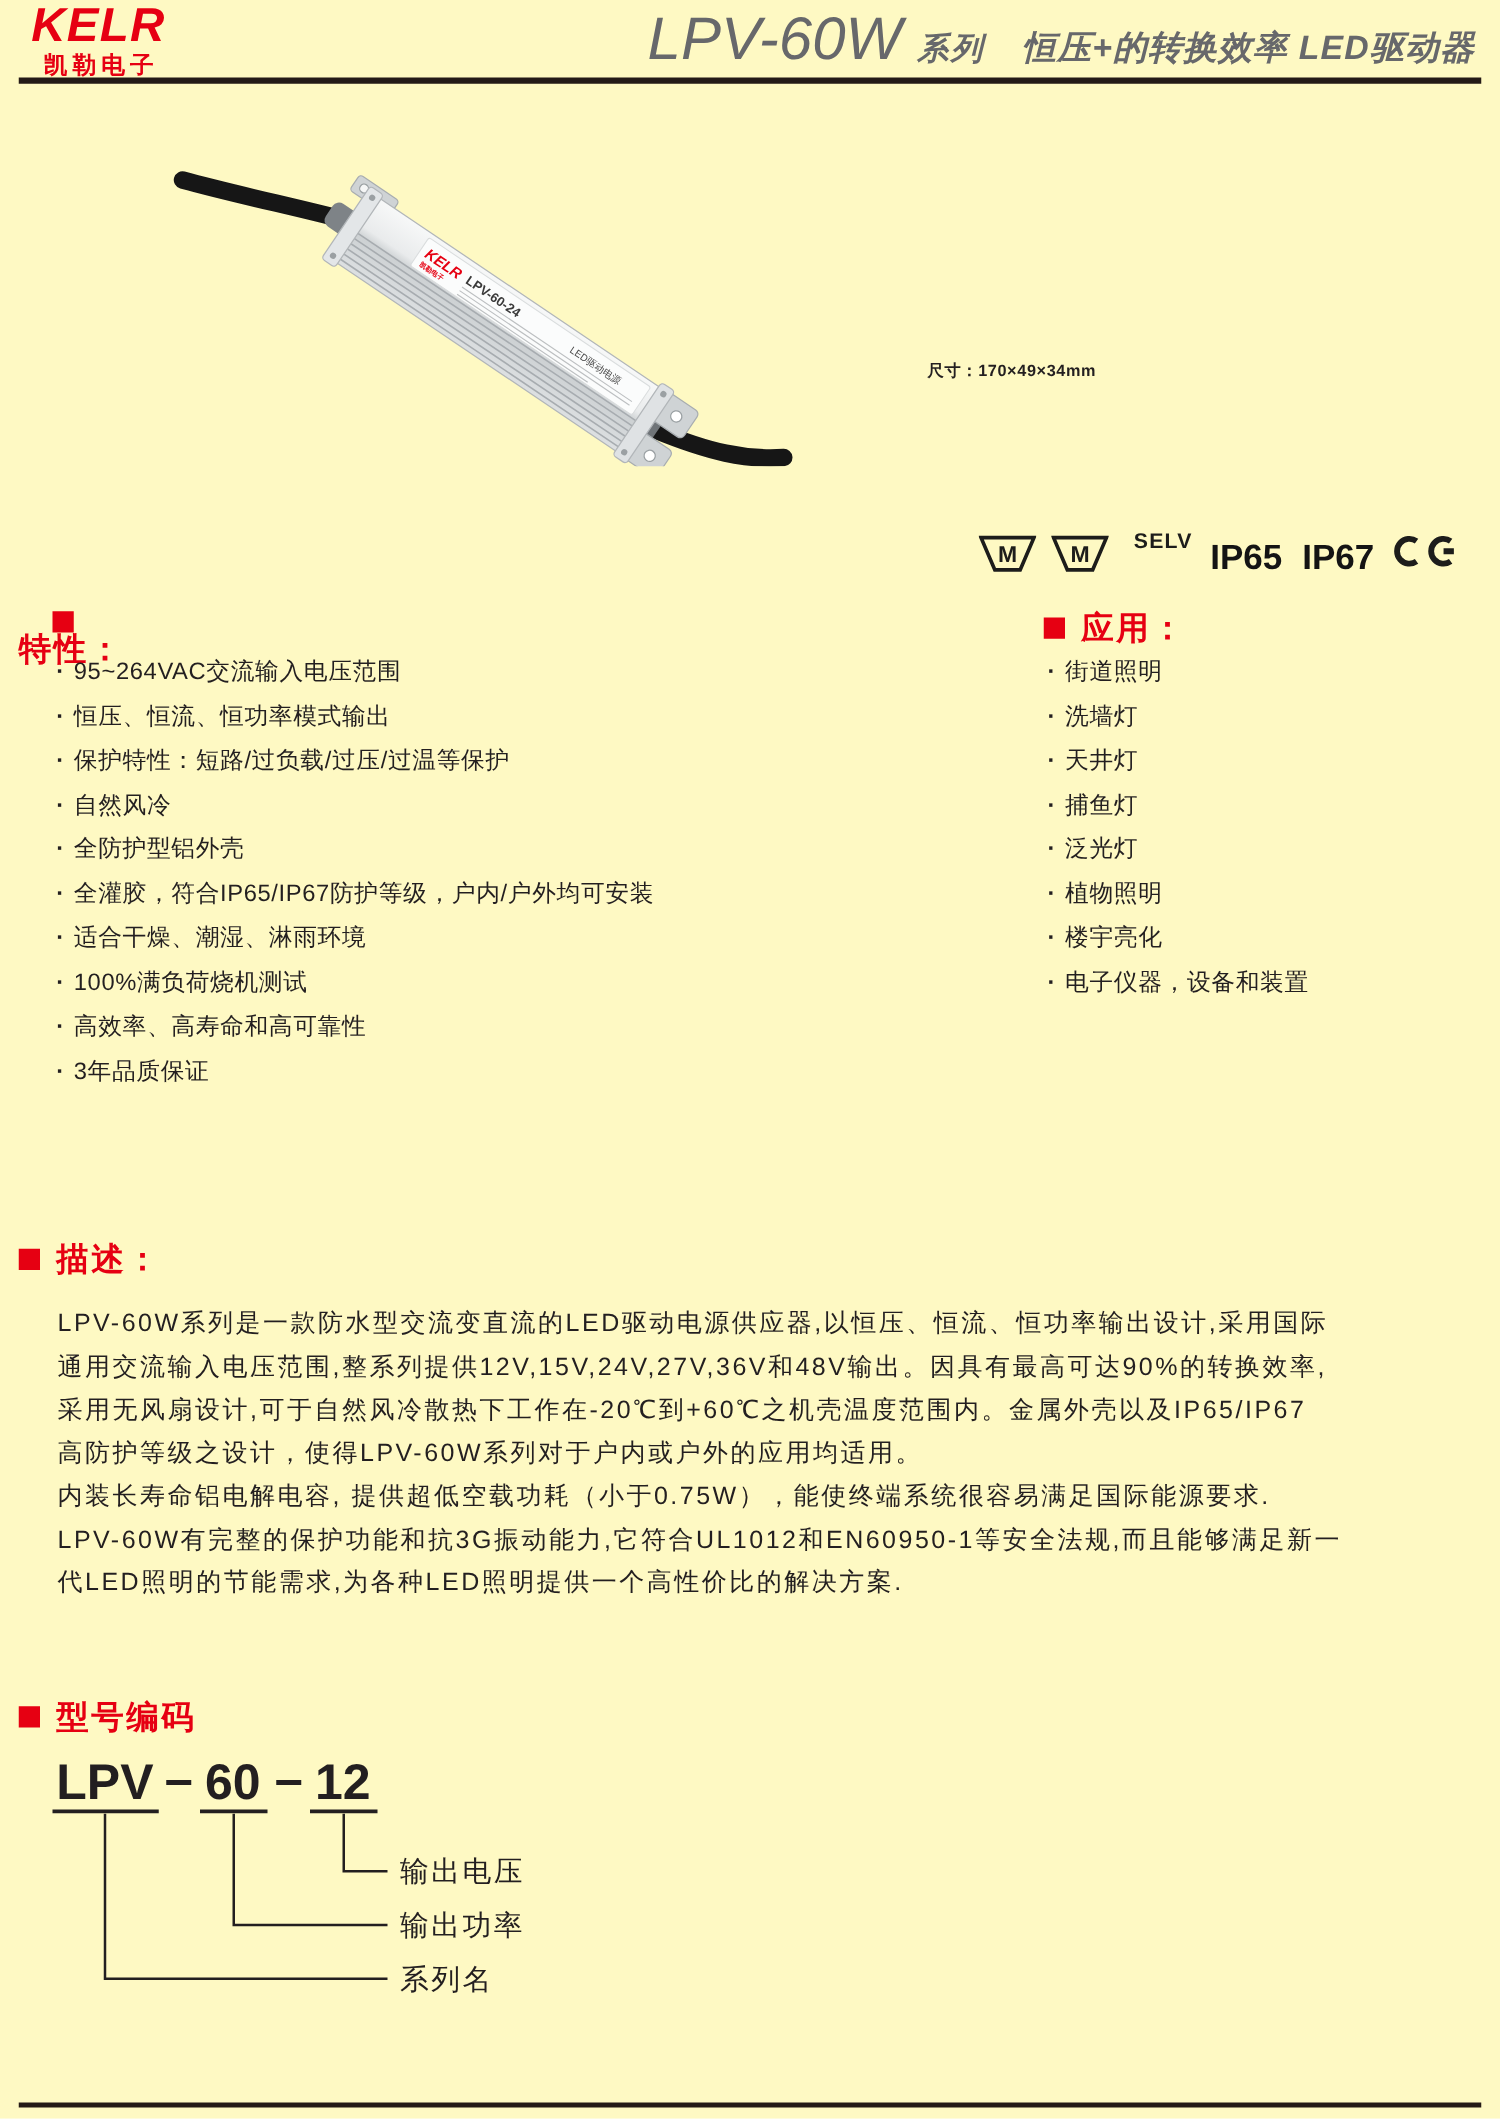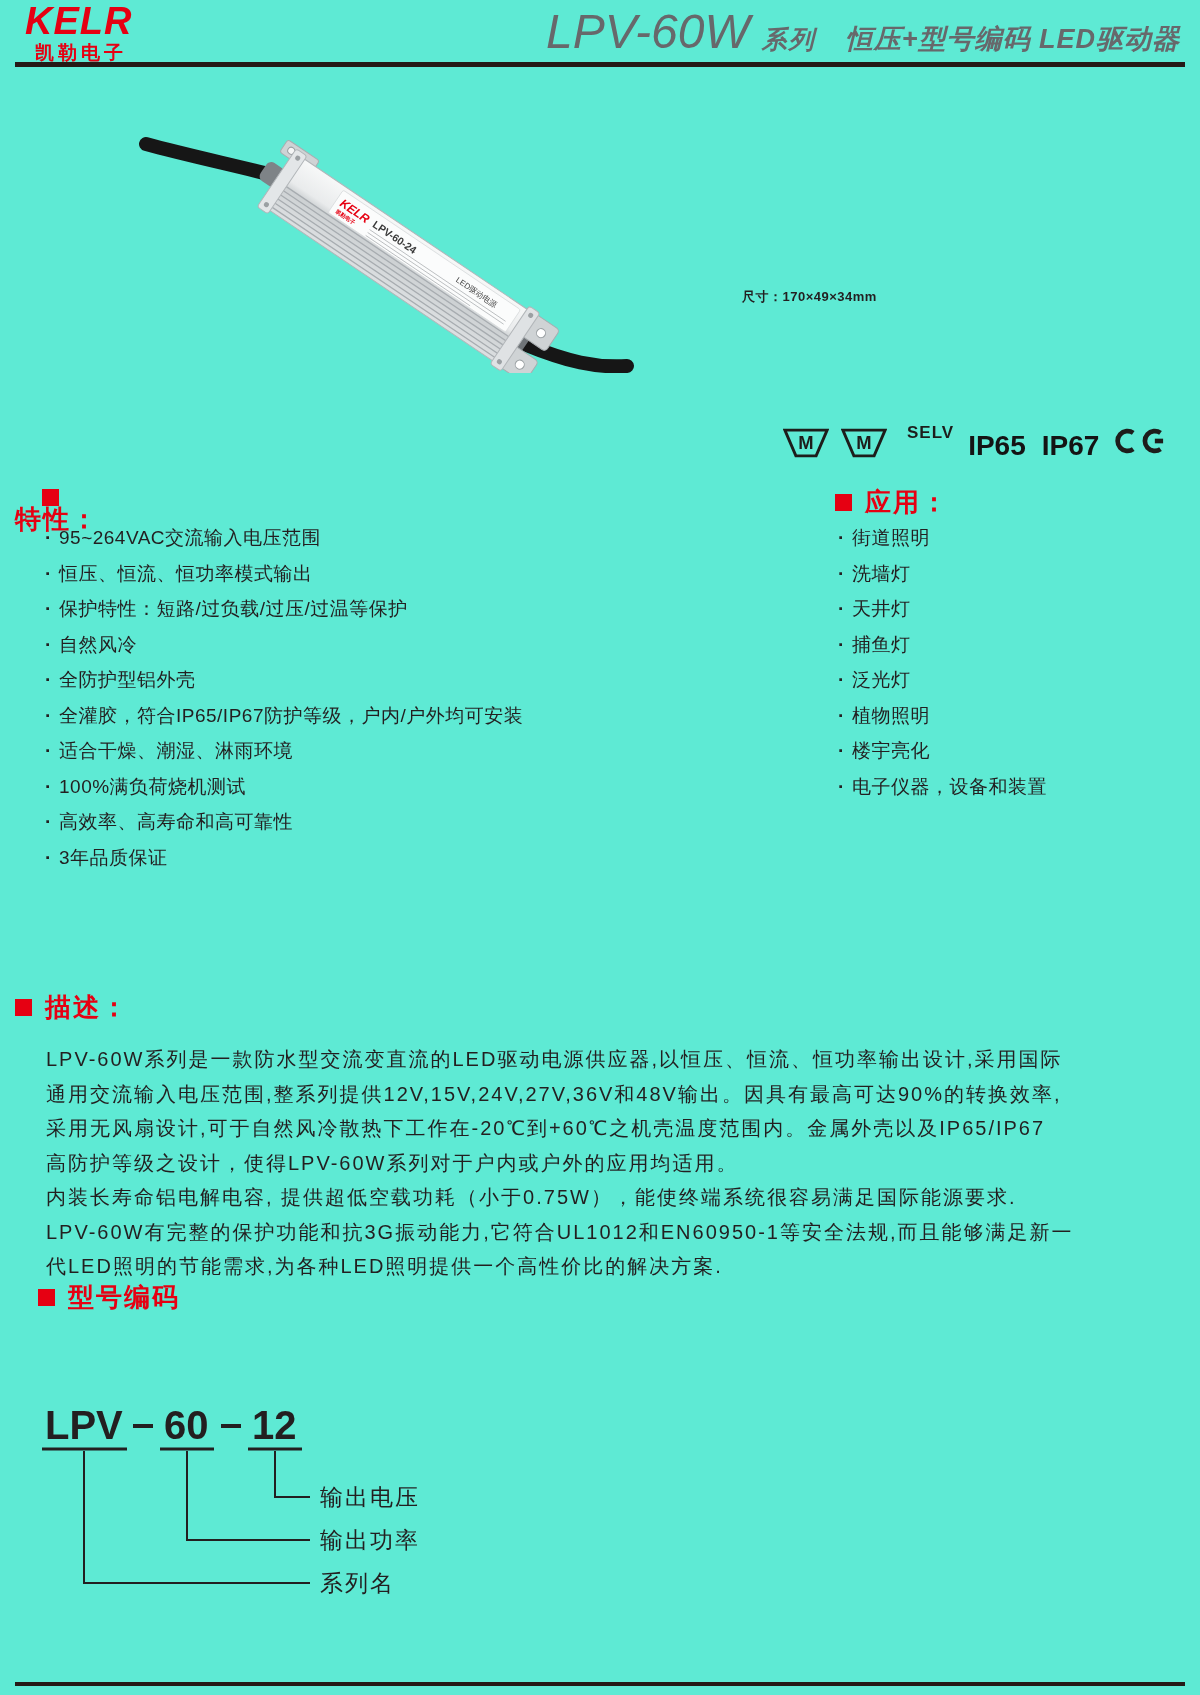--- a/index.html
+++ b/index.html
@@ -1,18 +1,18 @@
 <!DOCTYPE html>
 <html><head>
 <meta charset="utf-8">
 <style>
   html,body { margin:0; padding:0; background:#ffffff; }
   .page {
     position:relative; width:1200px; height:1695px; margin:0 auto;
-    background:#5eead4; overflow:hidden;
+    background:#fef9c3; overflow:hidden;
     font-family:"Liberation Sans", sans-serif; color:#231f20;
   }
   
   .logo { position:absolute; left:25px; top:2px; color:#e60012; line-height:1; }
   .logo-main { font-size:38px; font-weight:900; font-style:italic; letter-spacing:1px; }
   .logo-sub  { font-size:19px; font-weight:900; letter-spacing:4px; margin-top:3px; padding-left:10px; }
   .header-title {
     position:absolute; top:4px; right:20px; display:flex; align-items:baseline;
     color:#67686b; white-space:nowrap;font-style:italic;
   }
@@ -56,21 +56,21 @@
 
 <div class="page">
 
   <div class="logo">
     <div class="logo-main">KELR</div>
     <div class="logo-sub">凯勒电子</div>
   </div>
   <div class="header-title">
     <span class="series-name">LPV-60W</span>
     <span class="series-suffix">系列</span>
-    <span class="product-type">恒压+型号编码 LED驱动器</span>
+    <span class="product-type">恒压+的转换效率 LED驱动器</span>
   </div>
   <div class="rule-top"></div>
 
   <svg class="product-photo" viewBox="0 0 510 255">
     <defs>
       <linearGradient id="bodyGrad" x1="0" y1="0" x2="0" y2="1">
         <stop offset="0" stop-color="#f7f8f8"></stop>
         <stop offset="0.42" stop-color="#e9ebec"></stop>
         <stop offset="0.55" stop-color="#cdd1d3"></stop>
         <stop offset="1" stop-color="#dde0e2"></stop>
@@ -238,21 +238,21 @@
   <div class="description-text">
     <div>LPV-60W系列是一款防水型交流变直流的LED驱动电源供应器,以恒压、恒流、恒功率输出设计,采用国际</div>
     <div>通用交流输入电压范围,整系列提供12V,15V,24V,27V,36V和48V输出。因具有最高可达90%的转换效率,</div>
     <div>采用无风扇设计,可于自然风冷散热下工作在-20℃到+60℃之机壳温度范围内。金属外壳以及IP65/IP67</div>
     <div>高防护等级之设计，使得LPV-60W系列对于户内或户外的应用均适用。</div>
     <div>内装长寿命铝电解电容, 提供超低空载功耗（小于0.75W），能使终端系统很容易满足国际能源要求.</div>
     <div>LPV-60W有完整的保护功能和抗3G振动能力,它符合UL1012和EN60950-1等安全法规,而且能够满足新一</div>
     <div>代LED照明的节能需求,为各种LED照明提供一个高性价比的解决方案.</div>
   </div>
 
-  <div class="section-heading" style="left:15px; top:1284px;margin-left:23px;">
+  <div class="section-heading" style="left:15px; top:1360px;">
     <span class="heading-square"></span>
     <span class="heading-text">型号编码</span>
   </div>
   <svg class="model-svg" viewBox="0 0 500 220">
 
     <text x="15" y="44" font-size="40" font-weight="700" fill="#231f20">LPV</text>
     <line x1="103" y1="31" x2="123" y2="31" stroke="#231f20" stroke-width="4"></line>
     <text x="134" y="44" font-size="40" font-weight="700" fill="#231f20">60</text>
     <line x1="191" y1="31" x2="211" y2="31" stroke="#231f20" stroke-width="4"></line>
     <text x="222" y="44" font-size="40" font-weight="700" fill="#231f20">12</text>

